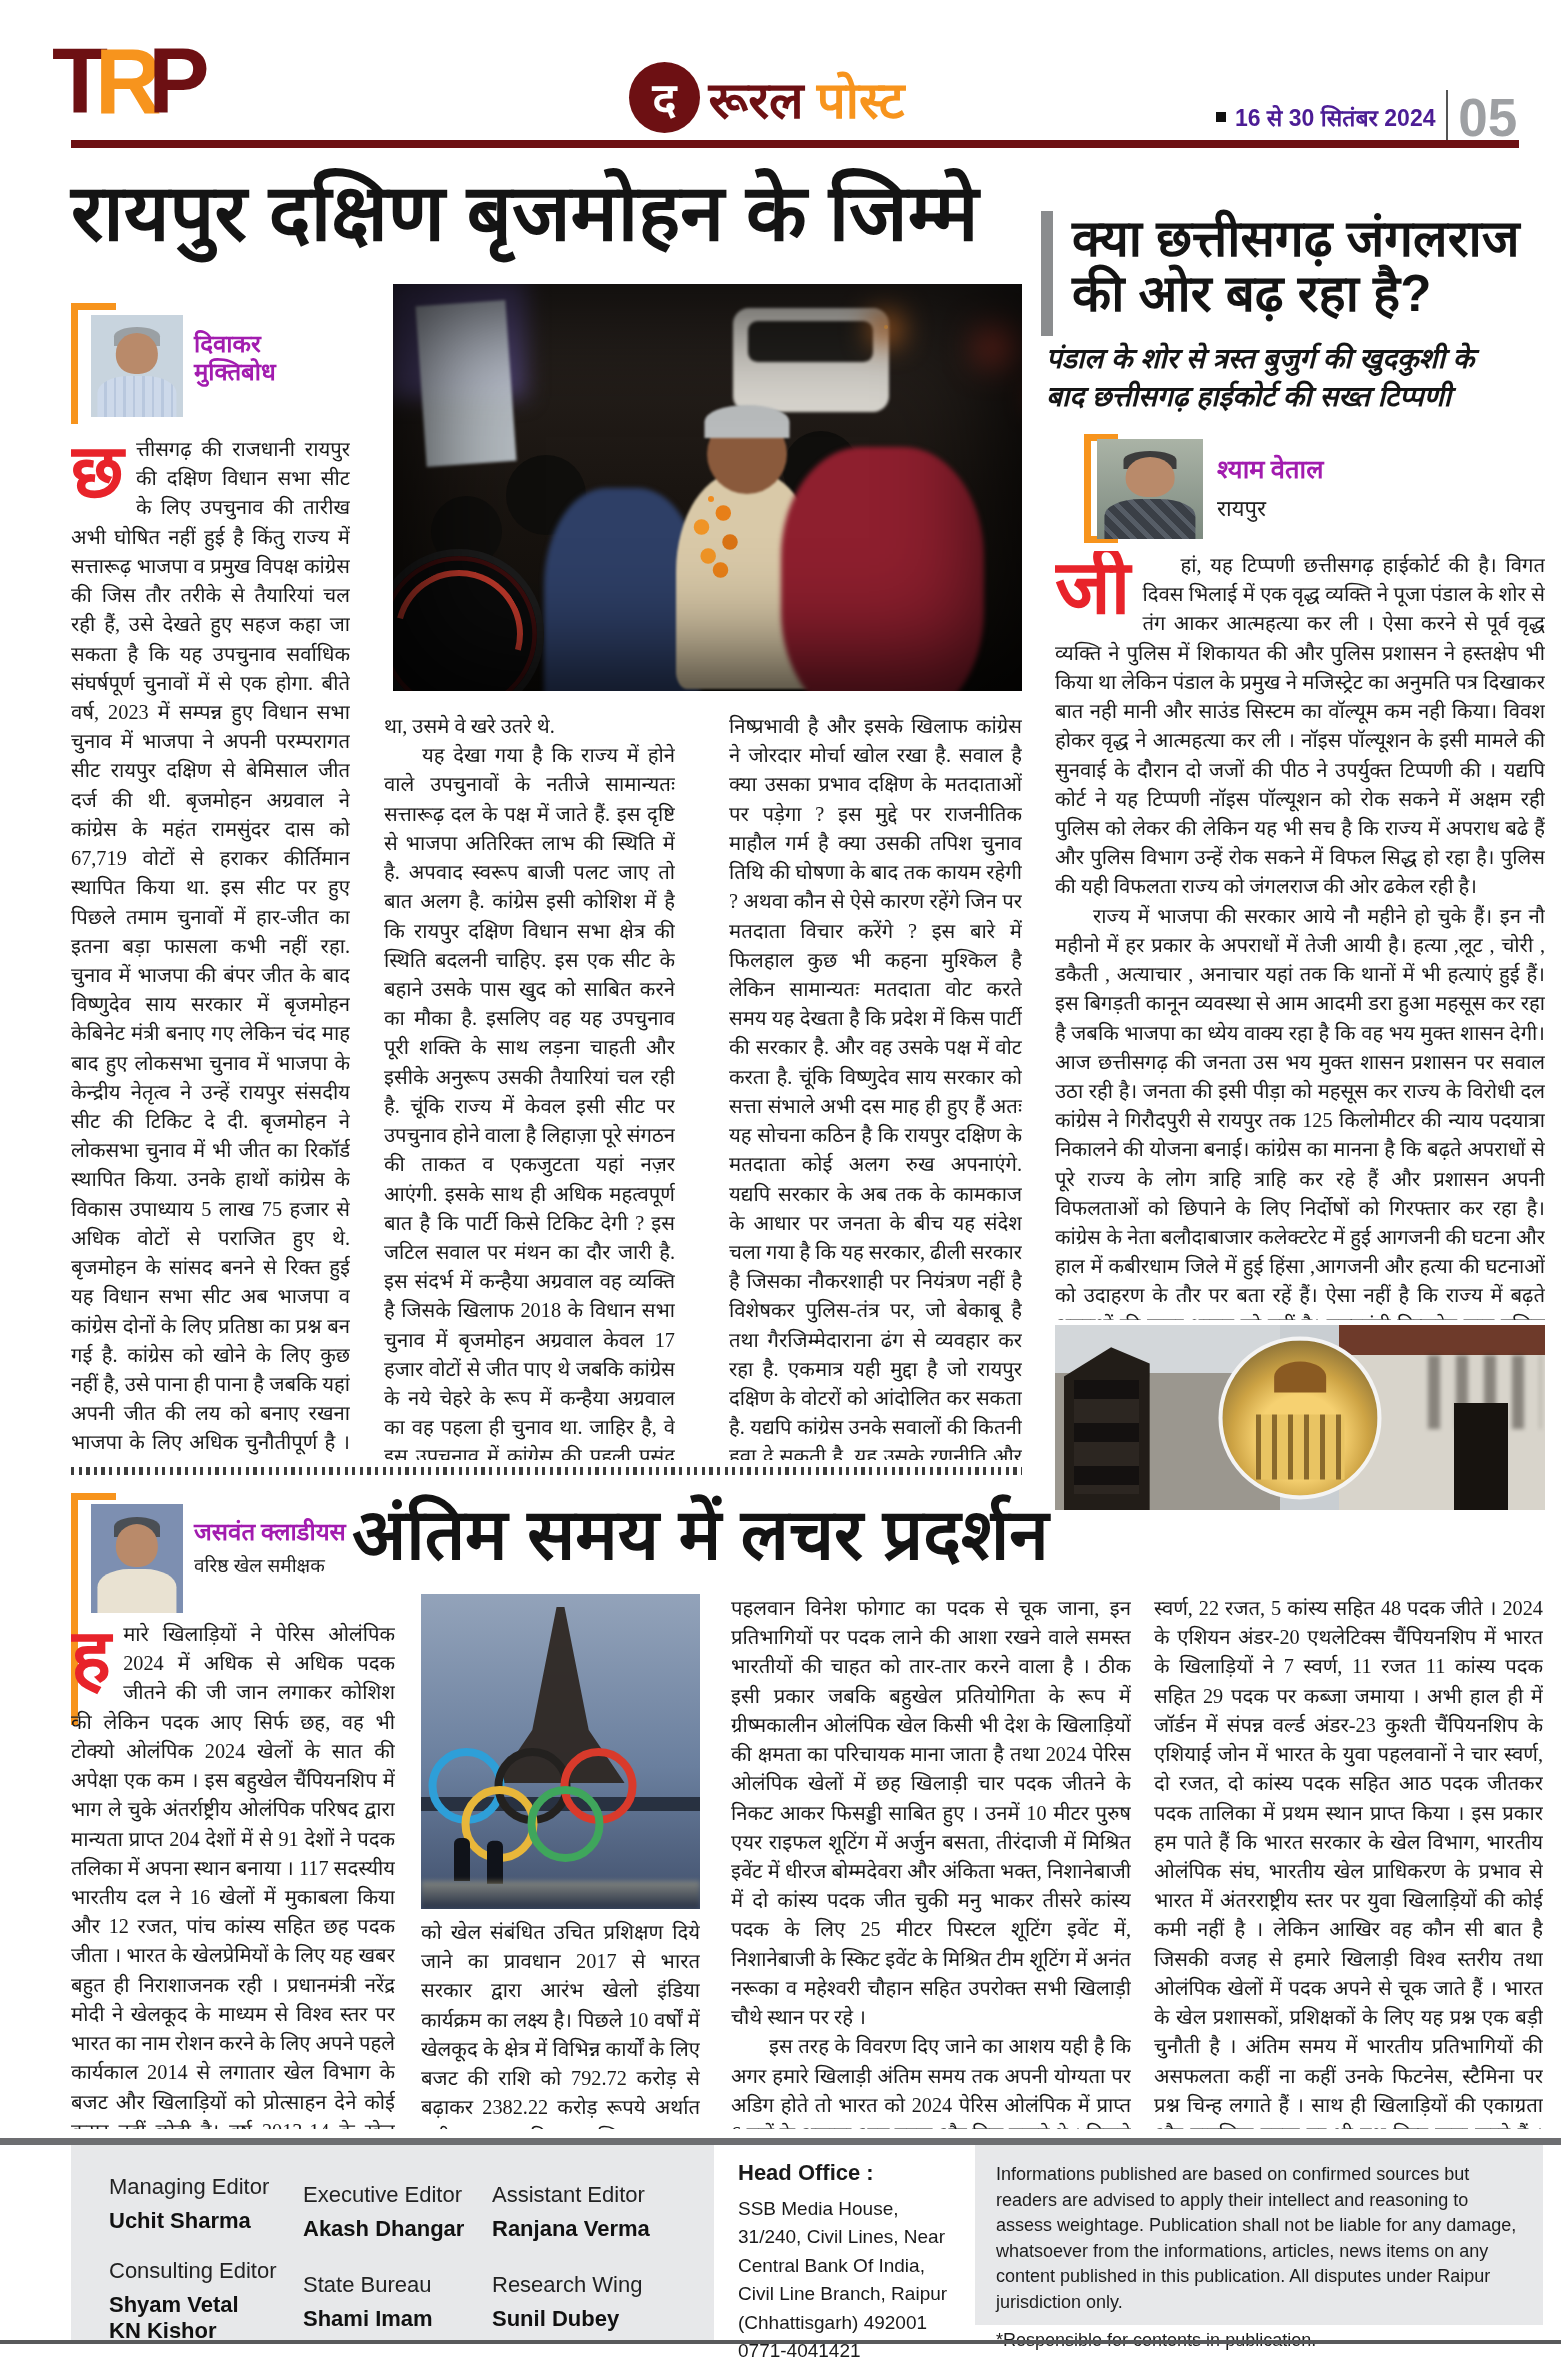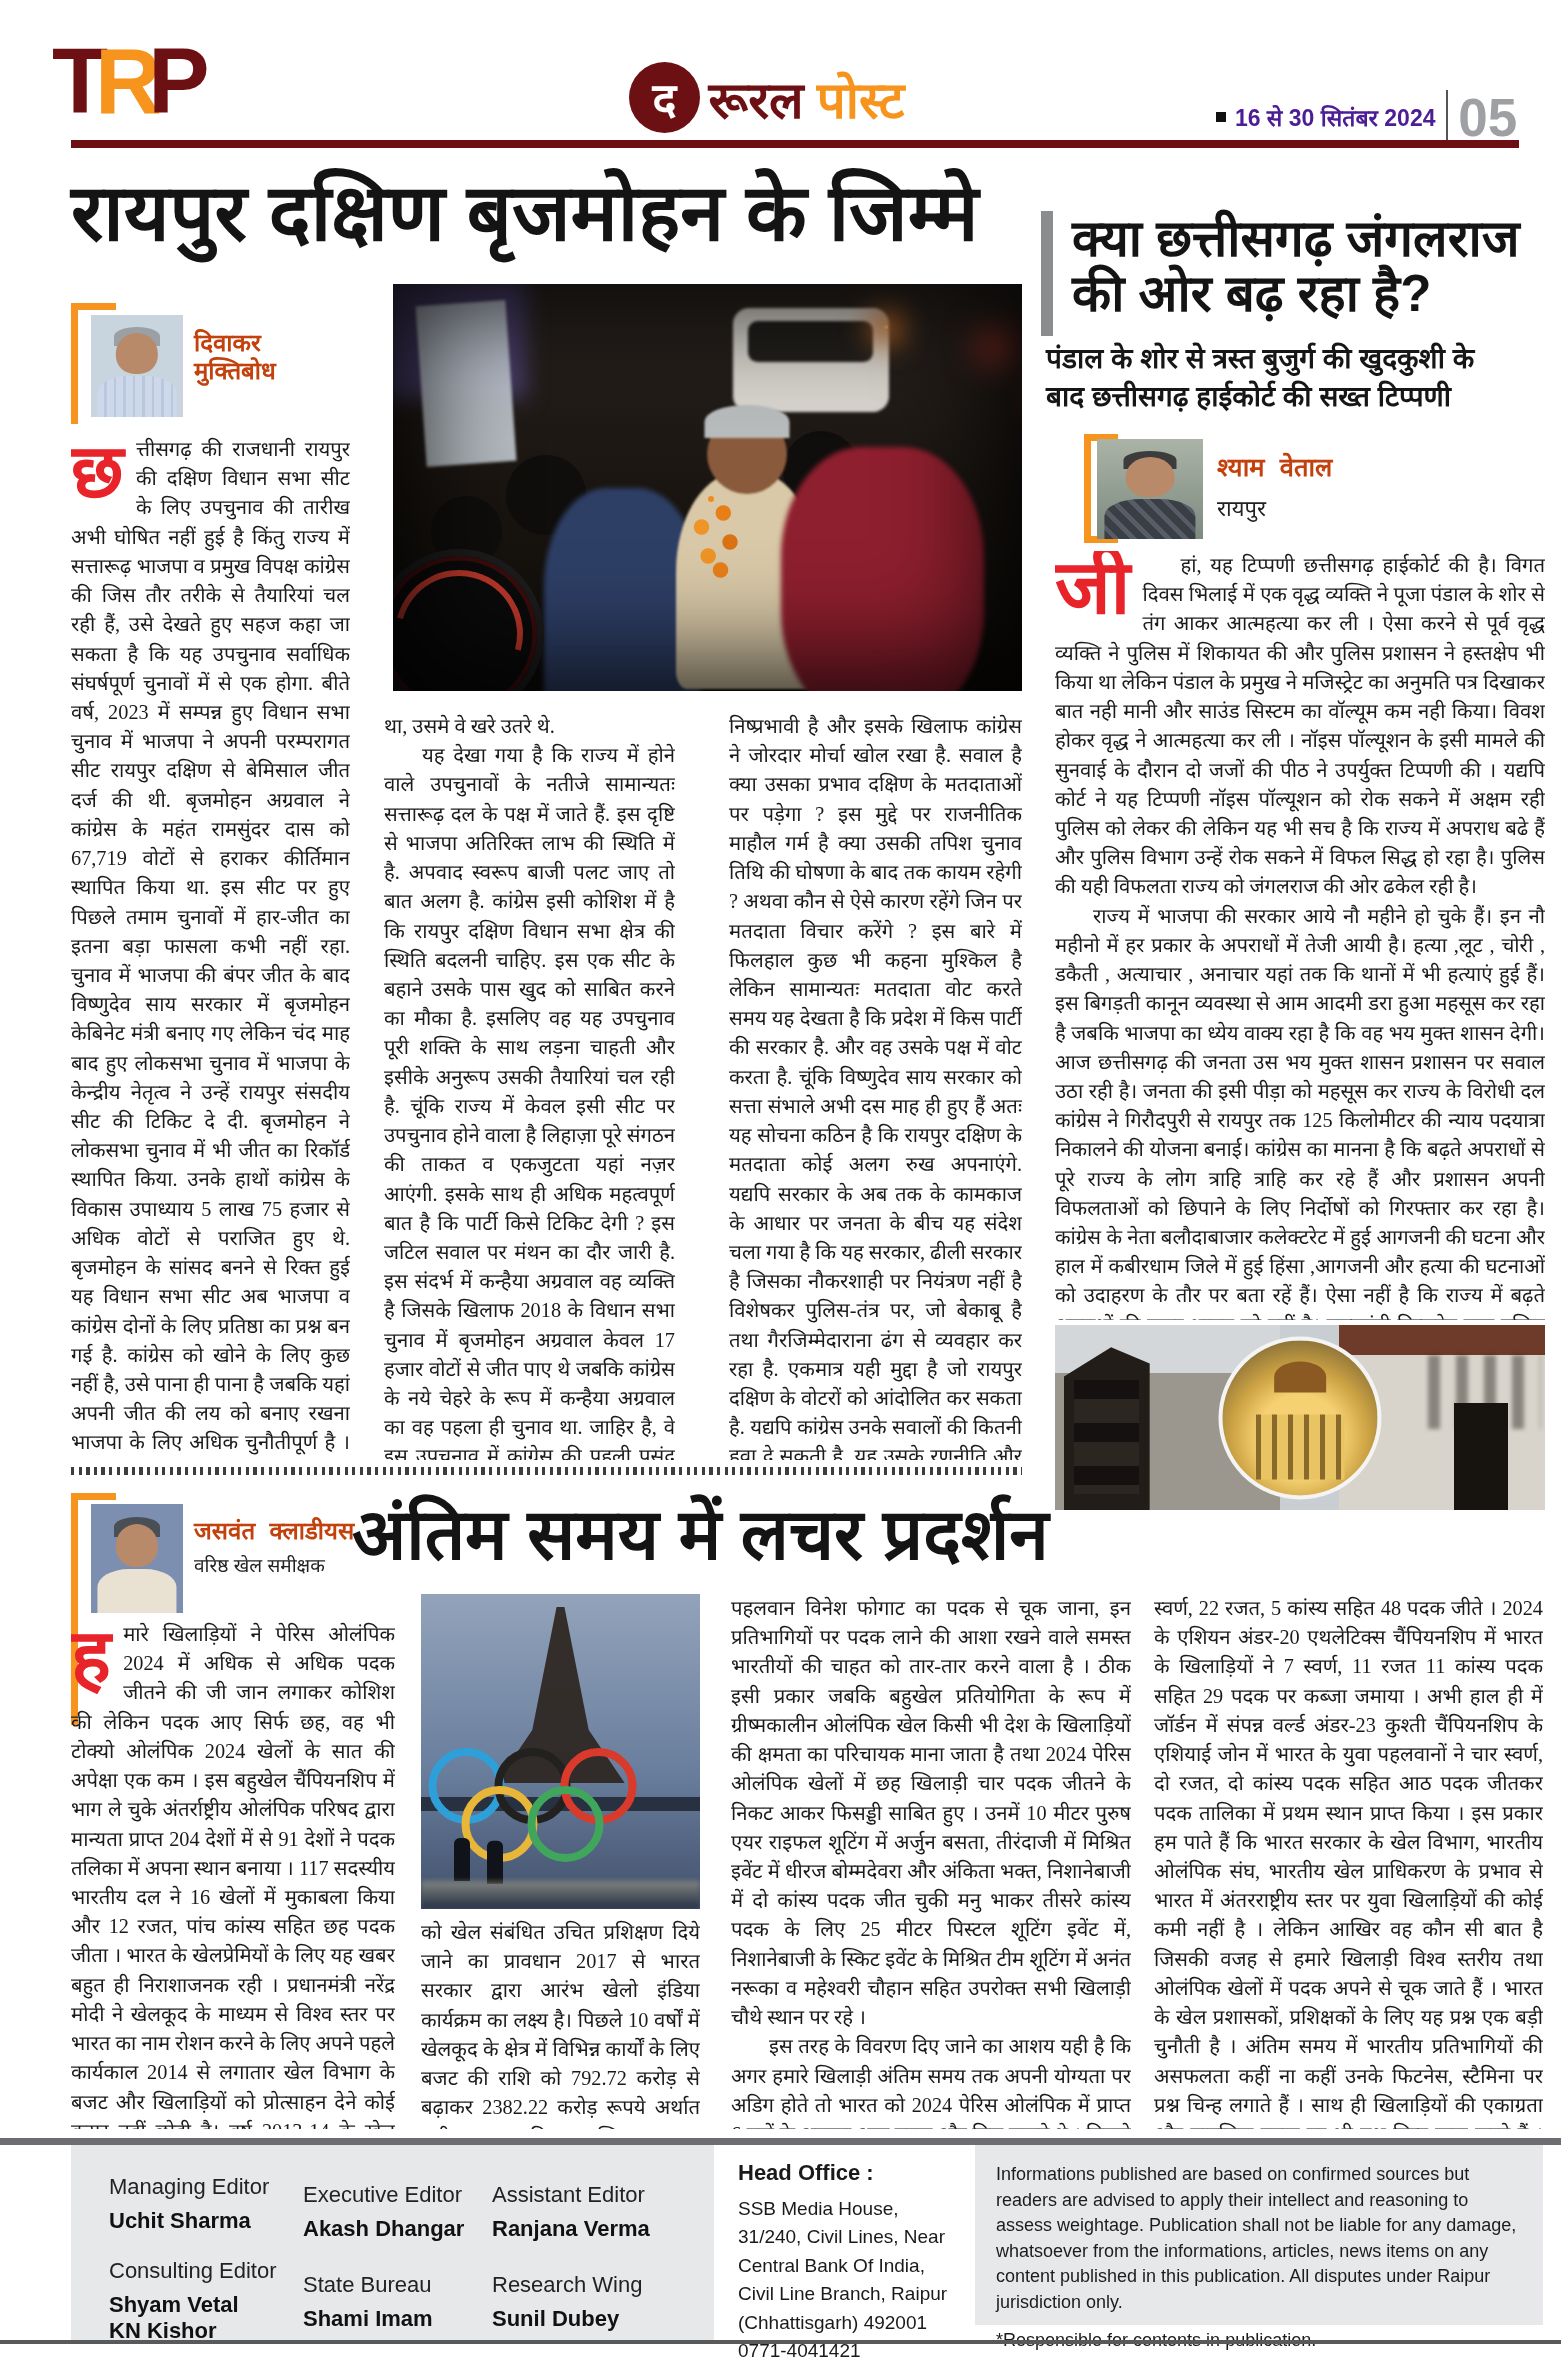--- a/index.html
+++ b/index.html
@@ -34,22 +34,22 @@
   
   .headline { font-family:"Liberation Sans",sans-serif; font-weight:900; color:#141414; line-height:1.08; }
   .obracket { background:#f7941d; }
   .avatar { overflow:hidden; position:absolute; }
   .avatar .head { position:absolute; left:50%; top:18%; width:46%; height:40%;
                   transform:translateX(-50%); border-radius:50% 50% 45% 45%; background:#b98a6a; }
   .avatar .hair { position:absolute; left:50%; top:12%; width:50%; height:18%;
                   transform:translateX(-50%); border-radius:50% 50% 0 0; }
   .avatar .body { position:absolute; left:50%; bottom:-2%; width:86%; height:42%;
                   transform:translateX(-50%); border-radius:40% 40% 0 0; }
-  .byname { font-family:Liberation Mono, monospace; font-weight:800; font-size:24px;
-            color:#c2410c; line-height:1.15; }
+  .byname { font-family:Liberation Serif, serif; font-weight:800; font-size:24px;
+            color:#a21caf; line-height:1.15; }
   .bysub  { font-family:"Liberation Sans",sans-serif; font-size:19px; color:#222; }
   .col { overflow:hidden; text-align:justify; }
   .para { font-size:20.3px; line-height:1.44; text-indent:38px; }
   .noindent-first .para:first-child { text-indent:0; }
   .dropcap { float:left; font-family:"Liberation Sans",sans-serif; font-weight:900;
              color:#e8232a; font-size:75px; line-height:.82; padding:5.7px 12.3px 0 0; }
   .dotted { height:7.6px; background:repeating-linear-gradient(90deg,#3d3d3d 0 3.3px,transparent 3.3px 7.6px); }
 
   
   .photo { overflow:hidden; position:absolute; }
@@ -226,21 +226,21 @@
       </div>
   </div>
 
   <div class="abs dotted" style="left:71px;top:1467px;width:951px;"></div>
 
   <div class="abs op-graybar" style="left:1041px;top:211px;width:12.3px;height:125px;"></div>
   <div class="abs headline op-headline" style="left:1072px;top:211px;width:473px;">
     <div>क्या छत्तीसगढ़ जंगलराज</div>
     <div>की ओर बढ़ रहा है?</div>
   </div>
-  <div class="abs op-subhead" style="left:1046px;top:340px;width:502px;">
+  <div class="abs op-subhead" style="left:1046px;top:340px;width:502px;font-style:italic;">
     <div>पंडाल के शोर से त्रस्त बुजुर्ग की खुदकुशी के</div>
     <div>बाद छत्तीसगढ़ हाईकोर्ट की सख्त टिप्पणी</div>
   </div>
 
   <div class="abs obracket" style="left:1084px;top:434px;width:6.6px;height:108px;"></div>
   <div class="abs obracket" style="left:1084px;top:434px;width:34px;height:6.6px;"></div>
   <div class="abs obracket" style="left:1084px;top:536px;width:34px;height:6.6px;"></div>
   <div class="avatar" style="left:1097px;top:439px;width:106px;height:100px;background:linear-gradient(180deg,#aab3a6,#7d8a80);">
     <div class="hair" style="background:#3c3c3c;"></div>
     <div class="head"></div>

